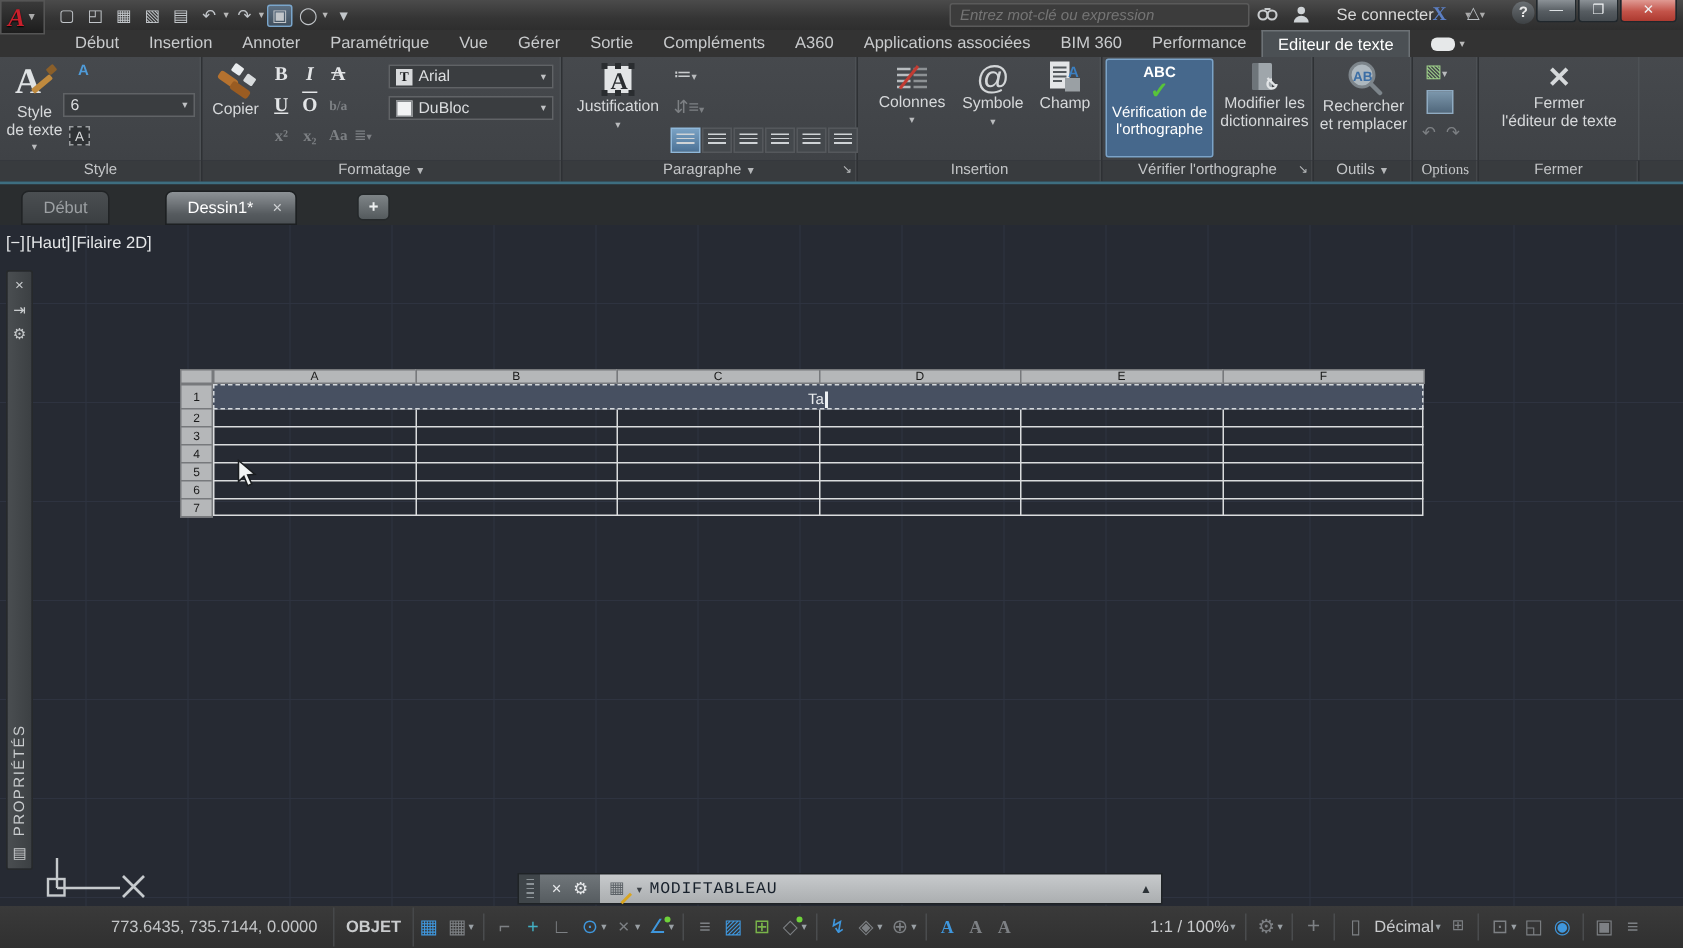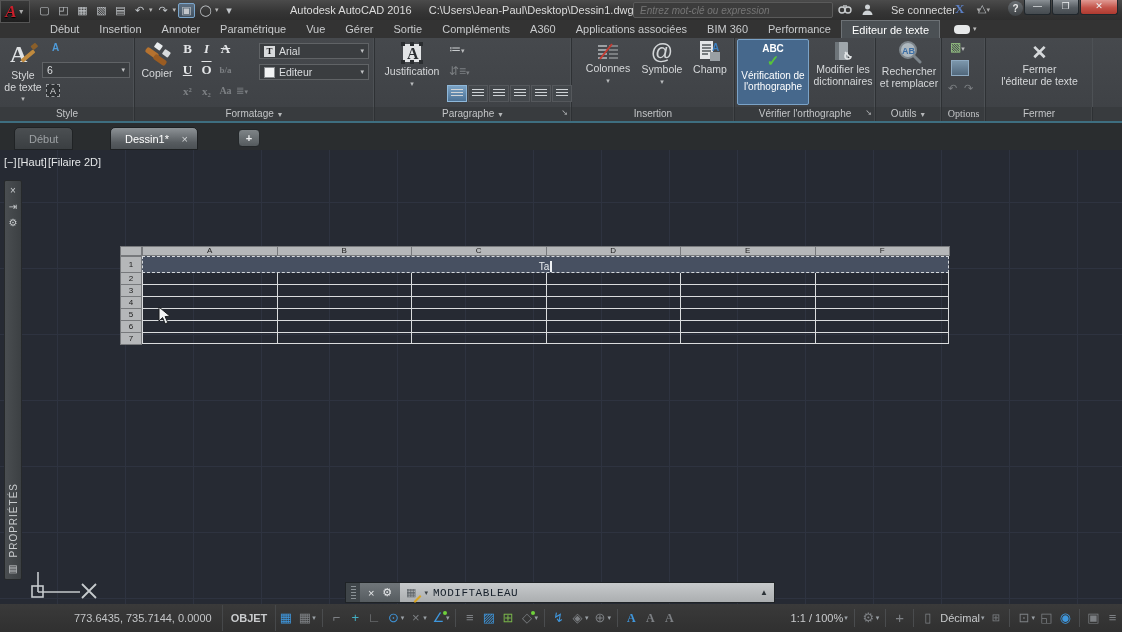--- a/index.html
+++ b/index.html
@@ -123,21 +123,21 @@
   
   #statusbar { position:absolute; left:0; top:604px; width:1122px; height:28px; background:linear-gradient(#3a3a3a,#303030); display:flex; align-items:center; }
   #sb-coords { margin-left:64px; color:#c3c5c7; font-size:11px; padding:0 10px; }
   #sb-space { color:#c9cbcd; font-size:11px; font-weight:bold; padding:0 8px; border-left:1px solid #46484a; border-right:1px solid #46484a; line-height:26px; }
   #sb-icons { display:flex; align-items:center; height:26px; }
   .sb-icon { position:relative; min-width:19px; text-align:center; font-size:13px; line-height:26px; padding:0 1px; }
   .sb-icon.blue { color:#3f97dd; } .sb-icon.gray { color:#9aa0a5; } .sb-icon.green { color:#79b44a; } .sb-icon.teal { color:#43b0c4; }
   .sb-dd { font-size:7px; color:#9aa0a5; margin:0 2px 0 -2px; }
   .sb-sep { width:1px; height:18px; background:#4a4c4e; margin:0 4px; }
   .gd::after { content:""; position:absolute; right:1px; top:6px; width:4px; height:4px; border-radius:50%; background:#6fd13a; }
-  #sb-right { margin-left:auto; display:flex; align-items:center; height:26px; padding-right:0; }
+  #sb-right { margin-left:auto; display:flex; align-items:center; height:26px; padding-right:24px; }
   .sb-text { color:#c9cbcd; font-size:11px; padding:0 3px; }
   .person { font-weight:bold; font-family:"Liberation Serif",serif; font-size:12px; }
 
   svg { display:block; }
 </style>
 </head>
 <body>
 
 <div id="titlebar">
   <div id="applogo">
@@ -151,24 +151,20 @@
     <span class="qbtn">▧</span>
     <span class="qbtn">▤</span>
     <span class="qbtn">↶</span>
       <span class="dd">▾</span>
     <span class="qbtn">↷</span>
       <span class="dd">▾</span>
     <span class="qbtn hl">▣</span>
     <span class="qbtn">◯</span>
       <span class="dd">▾</span>
     <span class="qbtn">▾</span>
-  </div>
-  <div id="tb-title">
-    <span>Autodesk AutoCAD 2016</span>
-    <span class="path">C:\Users\Jean-Paul\Desktop\Dessin1.dwg</span>
   </div>
   <input id="tb-search" placeholder="Entrez mot-clé ou expression" style="">
   <span id="binoc">
     <svg width="14" height="12" viewBox="0 0 14 12">
         <circle cx="4" cy="7" r="3" fill="none" stroke="#c9ccce" stroke-width="1.4"></circle>
         <circle cx="10" cy="7" r="3" fill="none" stroke="#c9ccce" stroke-width="1.4"></circle>
         <path d="M5 3 L9 3" stroke="#c9ccce" stroke-width="1.4"></path>
       </svg>
   </span>
   <div id="signin">
@@ -255,21 +251,21 @@
       <span class="serifbtn gray" style="font-size:10px;">Aa</span>
       <span class="gray" style="font-size:10px;line-height:18px;">≣<span class="dd7 gray">▾</span></span>
     </div>
     <div class="combo" style="position:absolute;left:124px;top:5px;width:110px;">
       <span style="background:#d8dadc;color:#17181a;font-family:'Liberation Serif',serif;font-weight:bold;width:11px;height:11px;line-height:11px;text-align:center;margin-right:4px;font-size:9px;">T</span>
       <span>Arial</span>
         <span class="carr">▾</span>
     </div>
     <div class="combo" style="position:absolute;left:124px;top:26px;width:110px;">
       <span style="background:#f2f3f4;border:1px solid #8a8d90;width:11px;height:11px;margin-right:4px;"></span>
-      <span>Editeur</span>
+      <span>DuBloc</span>
         <span class="carr">▾</span>
     </div>
   </div>
 
   <div class="rpanel" style="width:197px;">
     <div class="bigbtn" style="position:absolute;left:8px;top:2px;width:58px;">
       <svg width="26" height="26" viewBox="0 0 26 26">
         <rect x="4" y="4" width="18" height="18" fill="#e2e4e6"></rect>
         <text x="8" y="19" font-family="Liberation Serif, serif" font-size="16" font-weight="bold" fill="#2a2d30">A</text>
         <g fill="#2a2d30">

